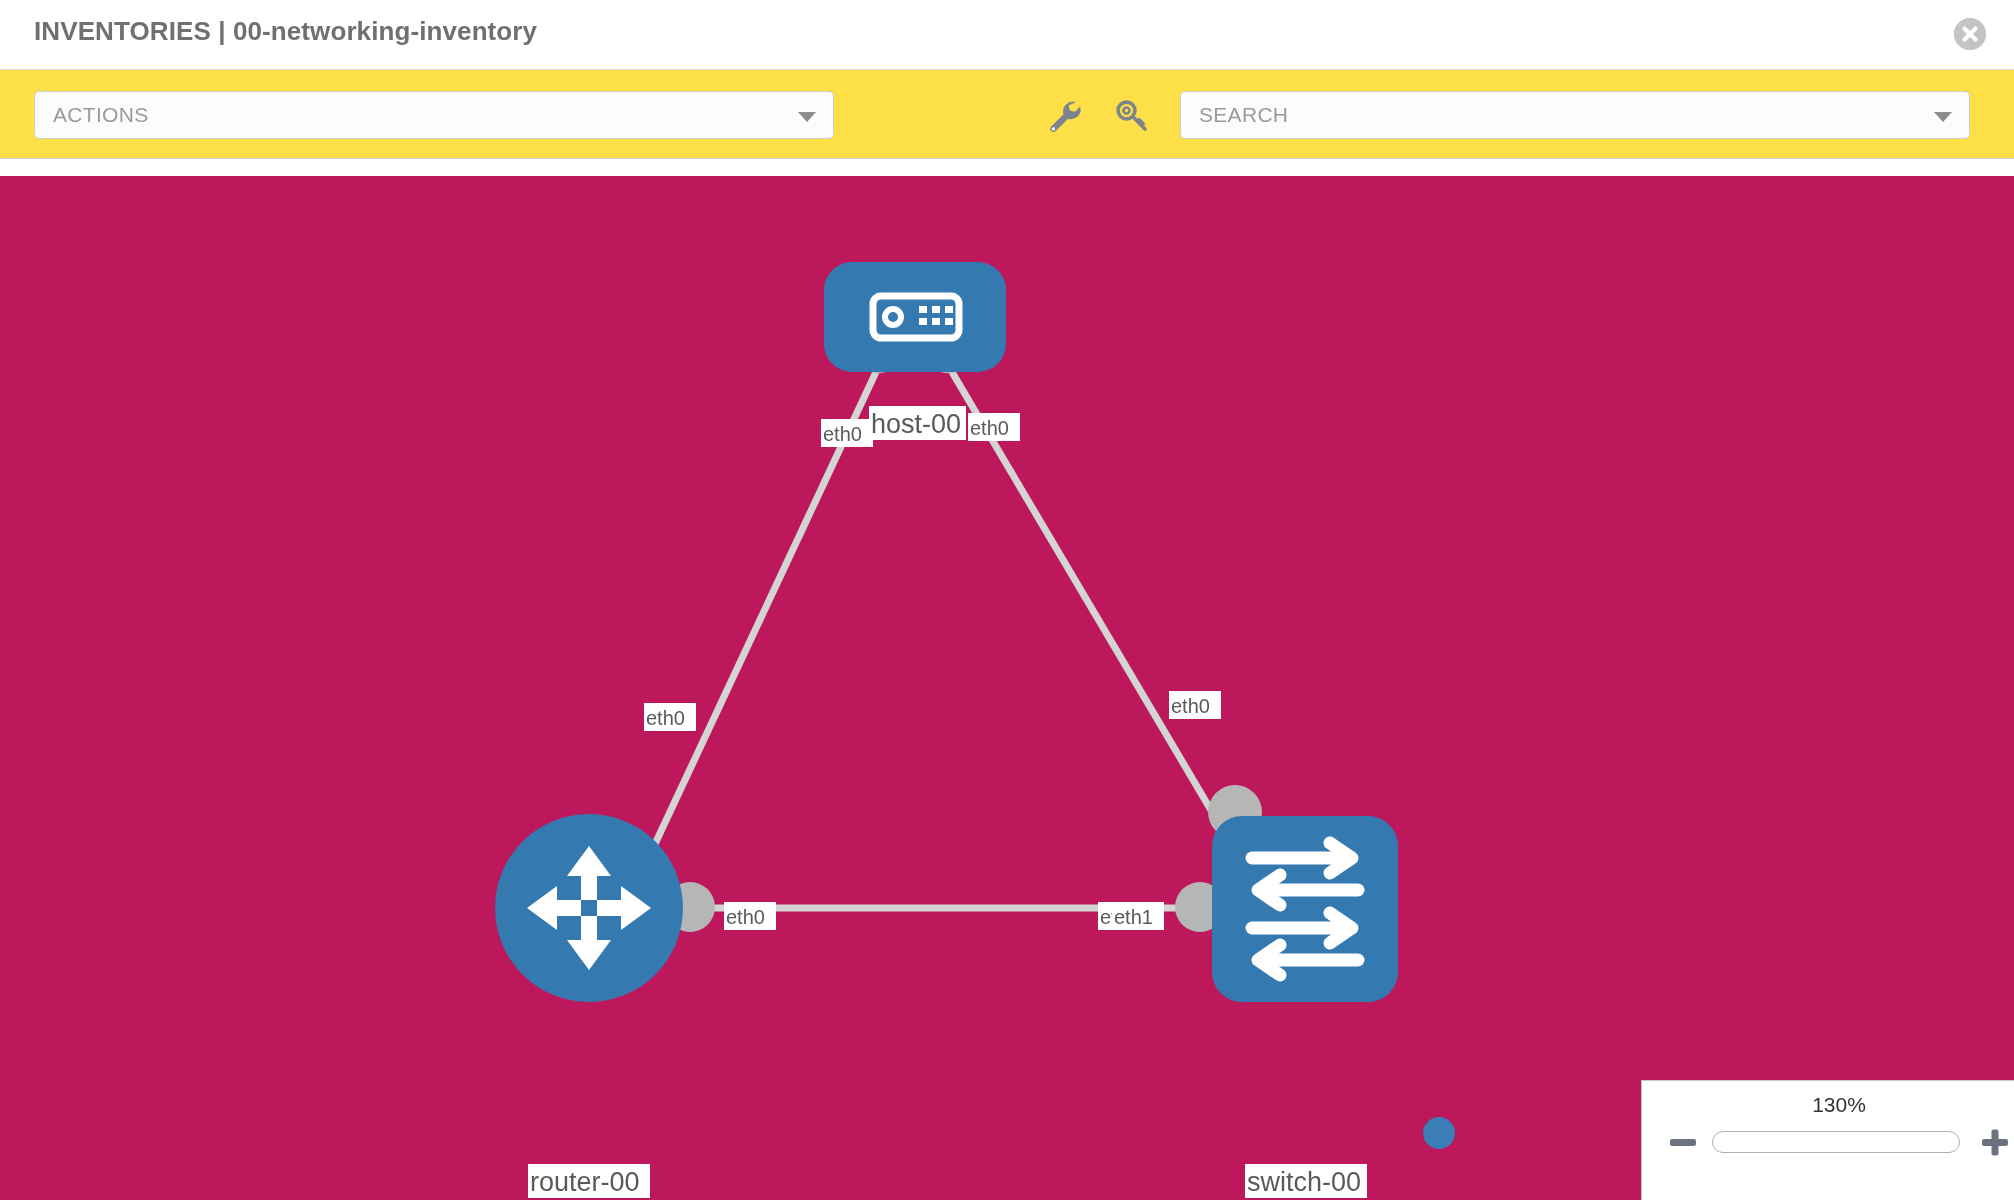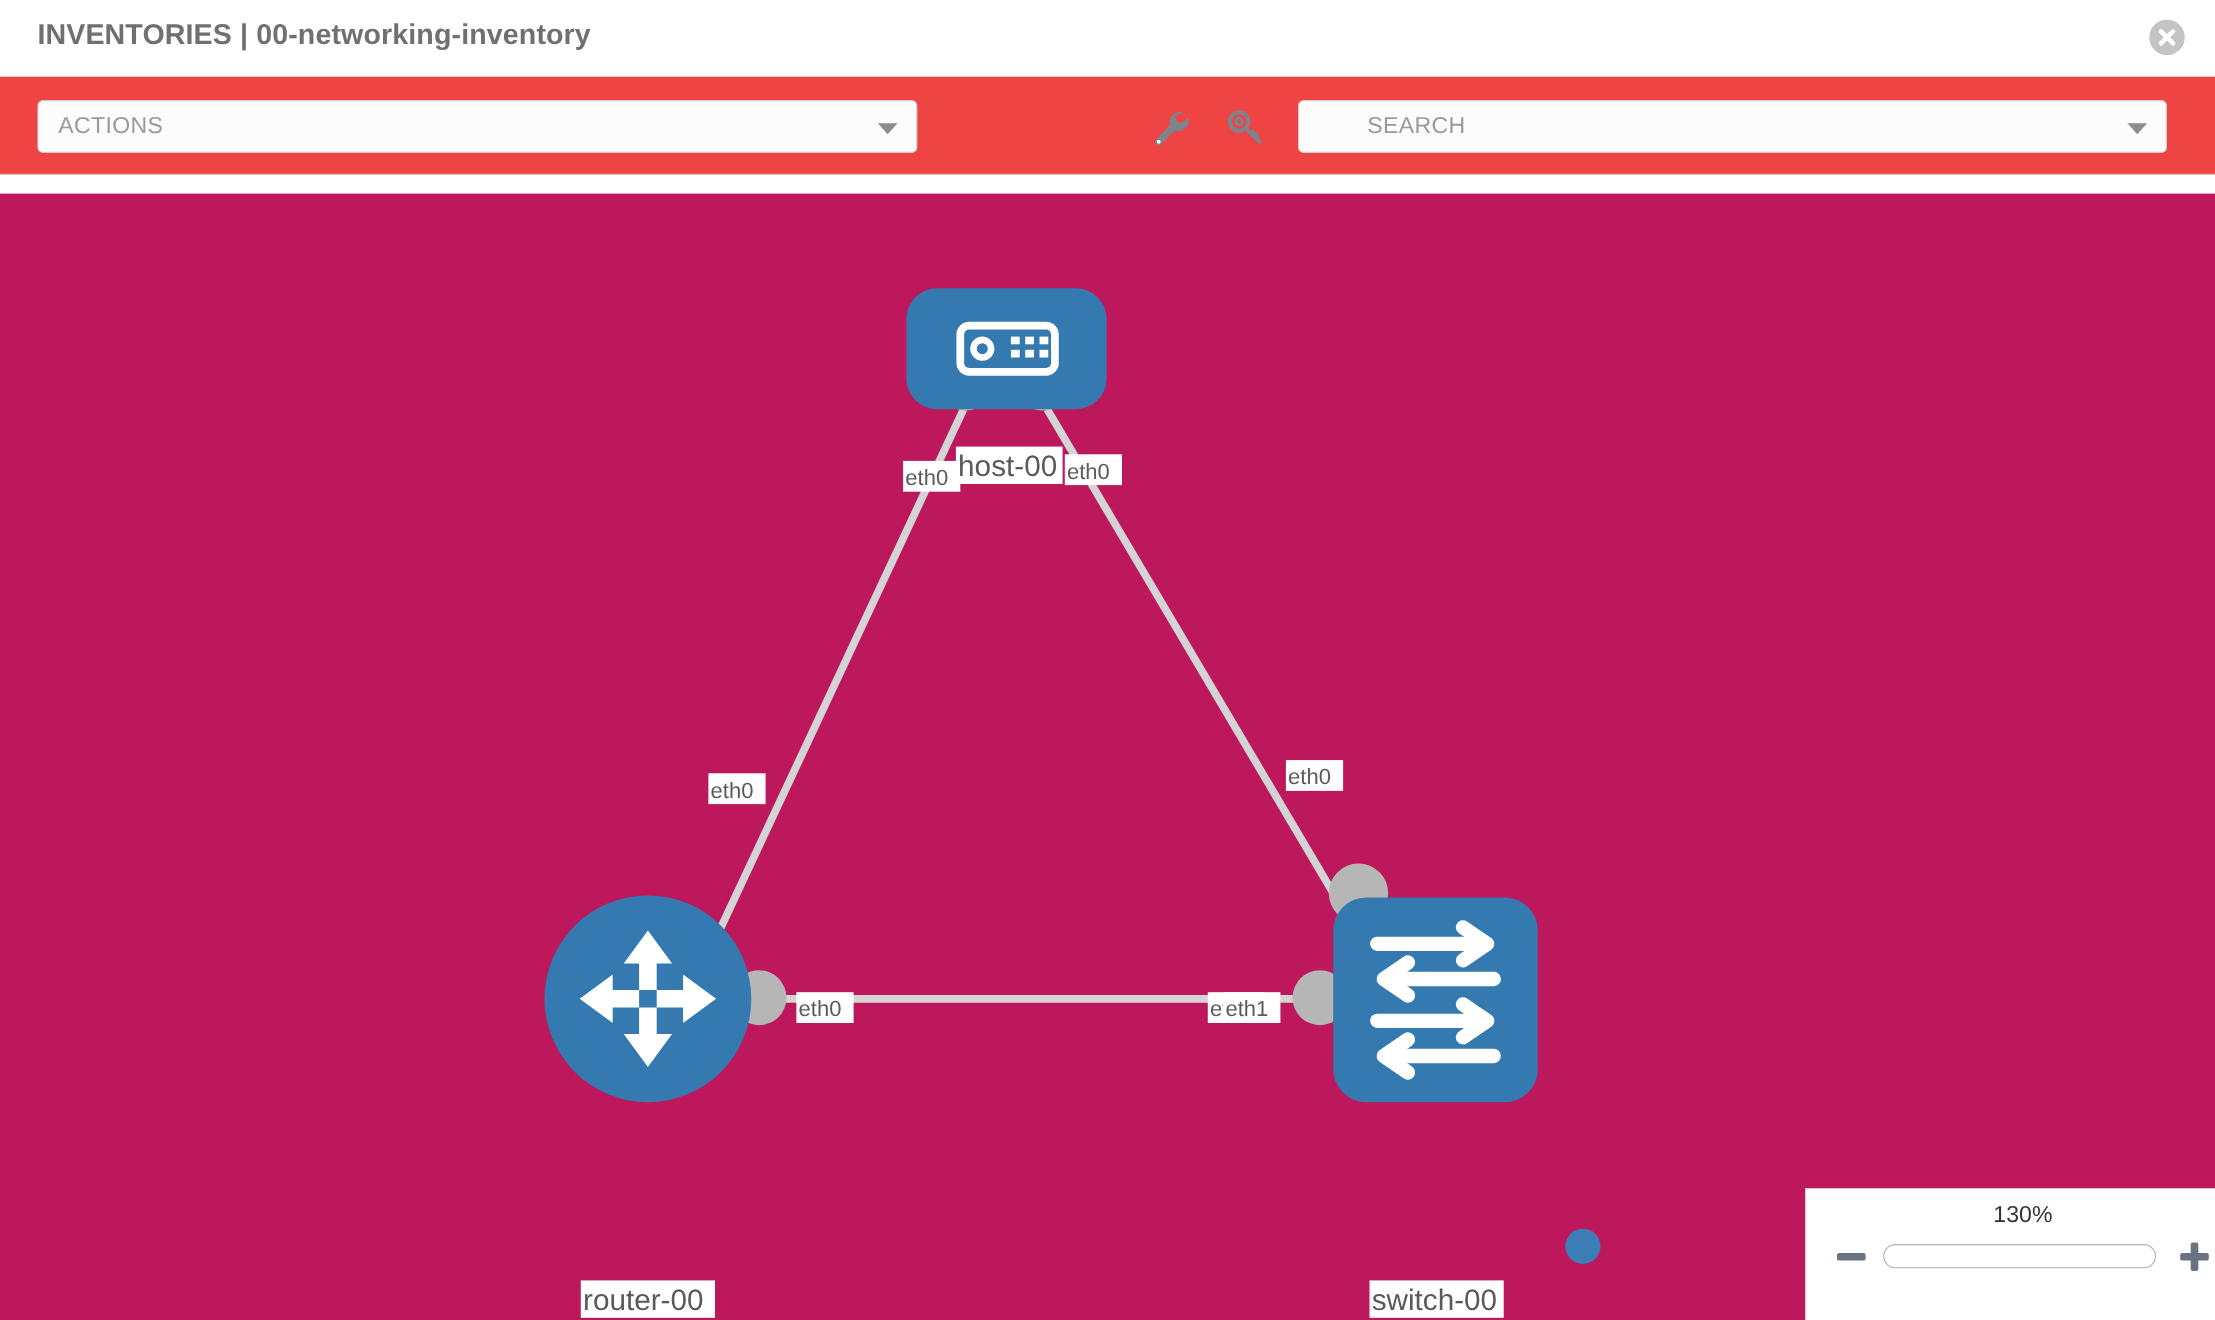--- a/index.html
+++ b/index.html
@@ -49,21 +49,21 @@
     cursor: pointer;
   }
   .close-btn svg { display: block; }
 
   
   .toolbar {
     position: absolute;
     top: 70px; left: 0;
     width: 2014px;
     height: 89px;
-    background: #ef4444;
+    background: #fde047;
     border-bottom: 1px solid #cfcfcf;
   }
   .actions-select {
     position: absolute;
     left: 34px;
     top: 21px;
     width: 800px;
     height: 48px;
     background: #fcfcfc;
     border: 1px solid #cdcdcd;
@@ -109,21 +109,20 @@
     border-radius: 5px;
     cursor: text;
   }
   .search-box .sel-label {
     position: absolute;
     left: 18px;
     top: 11px;
     font-size: 21px;
     color: #9a9a9a;
     letter-spacing: 0.3px;
-    margin-left: 44px;
   }
 
   
   .canvas {
     position: absolute;
     top: 176px; left: 0;
     width: 2014px;
     height: 1041px;
     background: #be185d;
     overflow: hidden;

